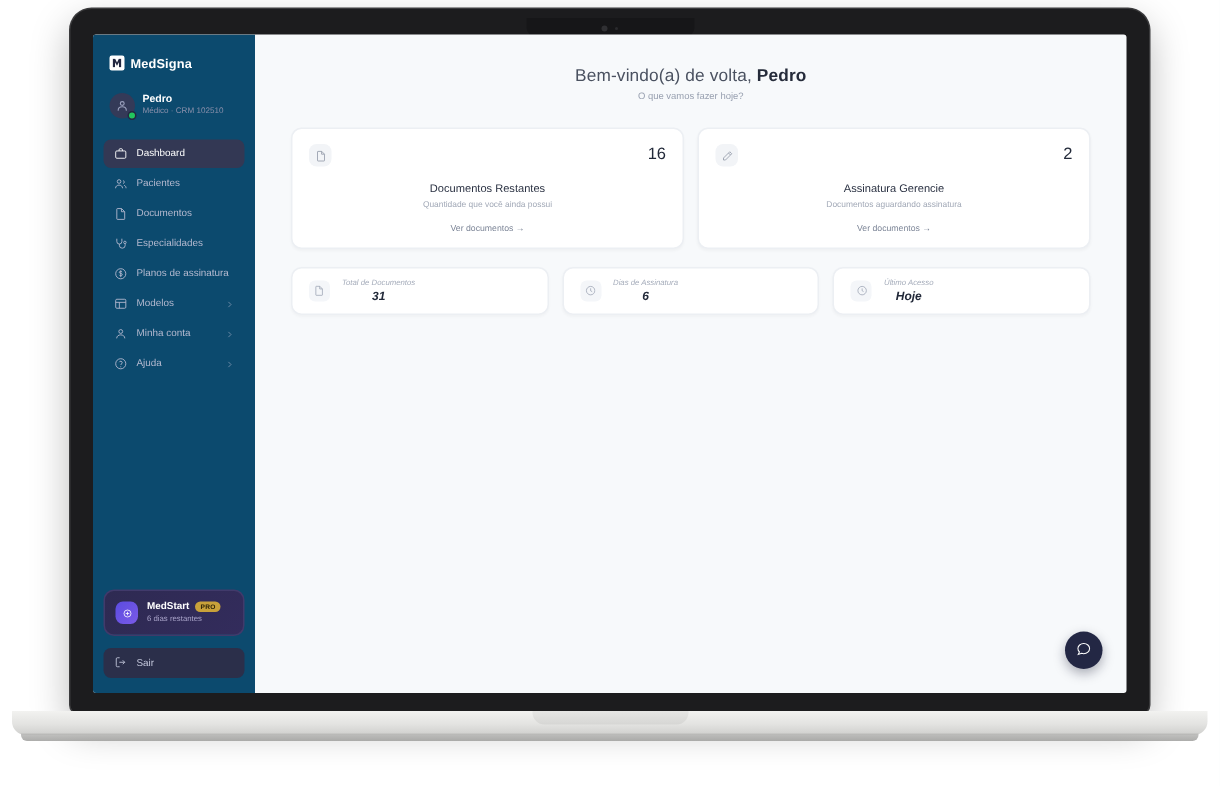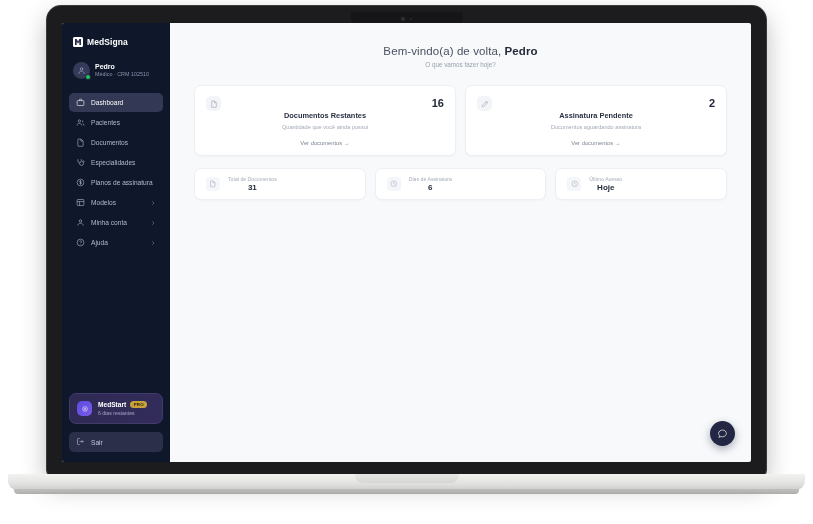--- a/index.html
+++ b/index.html
@@ -54,21 +54,21 @@
   
   #app-viewport {
     position: relative; width: 689px; height: 439px;
     background: #f7f9fb; overflow: hidden; display: flex;
     border-radius: 2px;
   }
 
   
   #sidebar {
     width: 108px; flex: 0 0 108px; height: 100%;
-    background: #0f172a; display: flex; flex-direction: column;
+    background: #0c4a6e; display: flex; flex-direction: column;
     padding: 8px 7px 10px 7px;
   }
   #brand { display: flex; align-items: center; gap: 4px; padding: 6px 4px 9px 4px; }
   #brand-mark {
     width: 10px; height: 10px; background: #ffffff; border-radius: 1.5px;
     position: relative; flex: none;
   }
   #brand-mark::after {
     content: ""; position: absolute; left: 2px; top: 2px;
     width: 6px; height: 6px; background: #232740;
@@ -146,26 +146,26 @@
   .stat-card {
     flex: 1; background: #ffffff; border: 1px solid #eceff3; border-radius: 7px;
     padding: 10px 11px 9px 11px; box-shadow: 0 1px 2px rgba(16,24,40,.035);
   }
   .stat-top { display: flex; align-items: flex-start; justify-content: space-between; }
   .stat-icon-box {
     width: 15px; height: 15px; border-radius: 5px; background: #f2f4f7;
     display: flex; align-items: center; justify-content: center;
   }
   .stat-icon-box svg { width: 8px; height: 8px; stroke: #8f97a6; fill: none; stroke-width: 1.6; }
-  .stat-value { font-size: 11px; font-weight: bold; color: #222939; line-height: 1; padding-top: 2px; }
-  .stat-title { font-size: 7.4px; font-weight: bold; color: #2a3142; }
+  .stat-value { font-size: 11px; font-weight: normal; color: #222939; line-height: 1; padding-top: 2px; }
+  .stat-title { font-size: 7.4px; font-weight: normal; color: #2a3142; margin-top: 10px; }
   .stat-desc { font-size: 5.6px; color: #a2a9b7; margin-top: 3.5px; }
   .stat-link { font-size: 5.8px; color: #7b8496; margin-top: 10px; cursor: pointer; }
 
-  #mini-cards { display: flex; gap: 9px; margin-top: 12px; }
+  #mini-cards { display: flex; gap: 9px; margin-top: 12px; font-style: italic; }
   .mini-card {
     flex: 1; background: #ffffff; border: 1px solid #eceff3; border-radius: 7px;
     padding: 7px 11px; display: flex; align-items: center; gap: 8px;
     box-shadow: 0 1px 2px rgba(16,24,40,.03);
   }
   .mini-icon-box {
     width: 14px; height: 14px; border-radius: 4px; background: #f4f6f9; flex: none;
     display: flex; align-items: center; justify-content: center;
   }
   .mini-icon-box svg { width: 7.5px; height: 7.5px; stroke: #9aa2b1; fill: none; stroke-width: 1.6; }
@@ -374,21 +374,21 @@
           <div class="stat-card">
             <div class="stat-top">
               <span class="stat-icon-box">
                 <svg viewBox="0 0 24 24">
                     <path d="M16.5 3.5l4 4L8 20H4v-4z"></path>
                     <path d="M14 6l4 4"></path>
                   </svg>
               </span>
               <span class="stat-value">2</span>
             </div>
-            <div class="stat-title">Assinatura Pendente</div>
+            <div class="stat-title">Assinatura Gerencie</div>
             <div class="stat-desc">Documentos aguardando assinatura</div>
             <div class="stat-link">Ver documentos →</div>
           </div>
 
         </div>
 
         <div id="mini-cards">
 
           <div class="mini-card">
             <span class="mini-icon-box">

